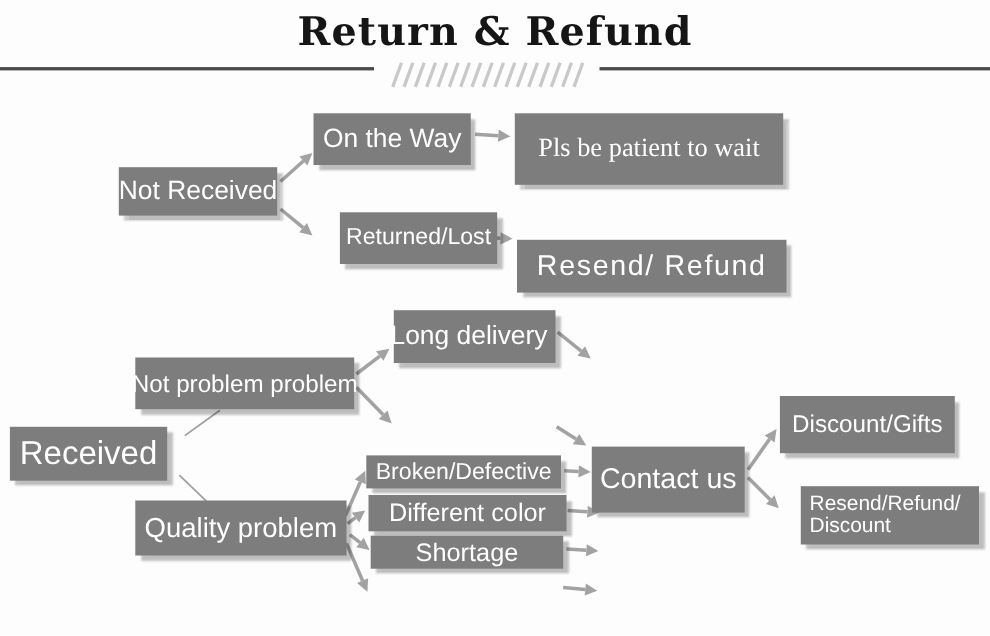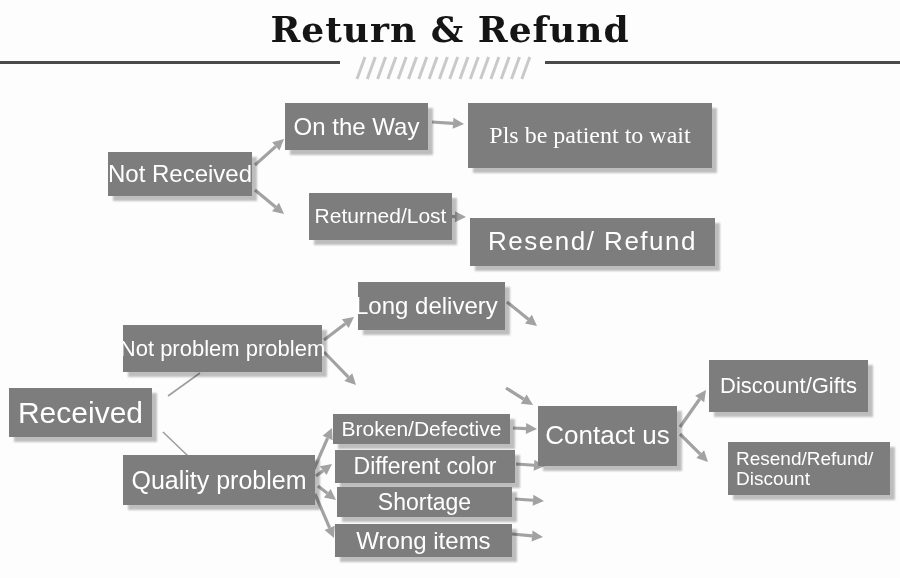--- a/index.html
+++ b/index.html
@@ -126,21 +126,20 @@
   <div class="box" id="n-pls-wait">Pls be patient to wait</div>
   <div class="box" id="n-returned-lost">Returned/Lost</div>
   <div class="box" id="n-resend-refund">Resend/ Refund</div>
   <div class="box" id="n-not-quality">Not problem problem</div>
   <div class="box" id="n-received">Received</div>
   <div class="box align-left" id="n-long-delivery">Long delivery</div>
   <div class="box" id="n-broken">Broken/Defective</div>
   <div class="box" id="n-quality-problem">Quality problem</div>
   <div class="box" id="n-diff-color">Different color</div>
   <div class="box" id="n-shortage">Shortage</div>
-  <div class="box" id="n-wrong-items">Wrong items</div>
   <div class="box" id="n-contact-us">Contact us</div>
   <div class="box" id="n-discount-gifts">Discount/Gifts</div>
   <div class="box" id="n-rrd">
     <span>Resend/Refund/</span>
     <span>Discount</span>
   </div>
 
 </div>
 
 </body></html>

